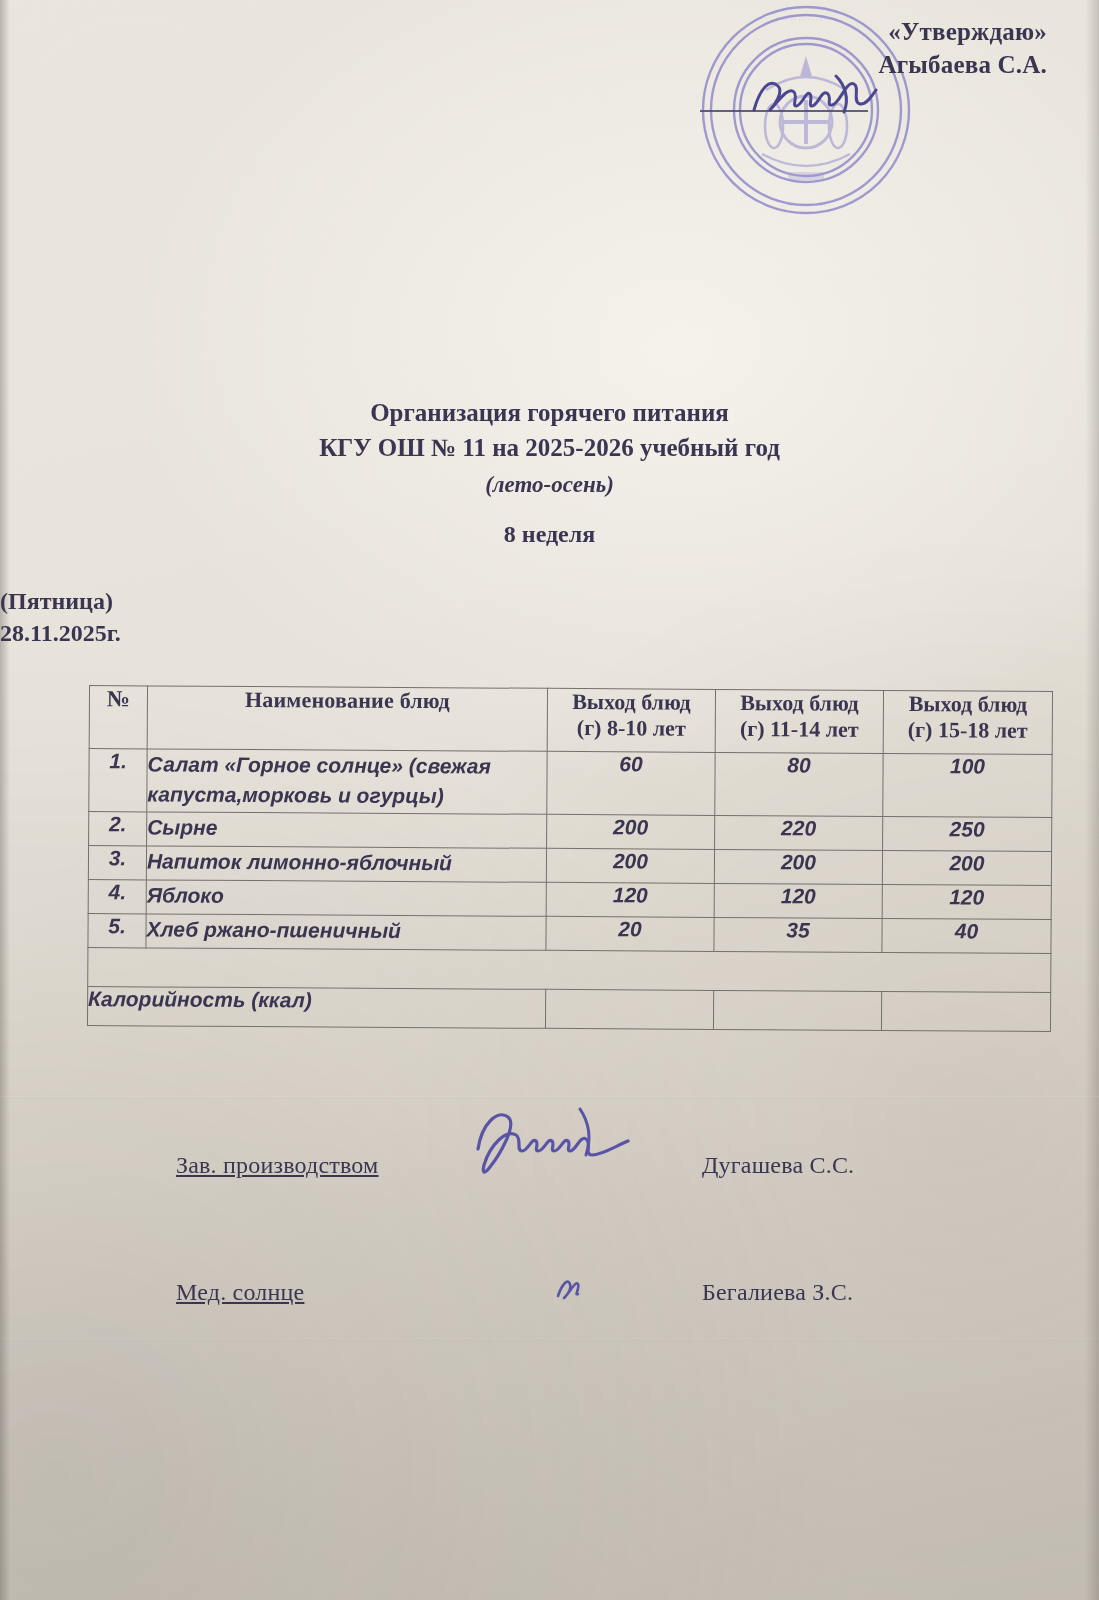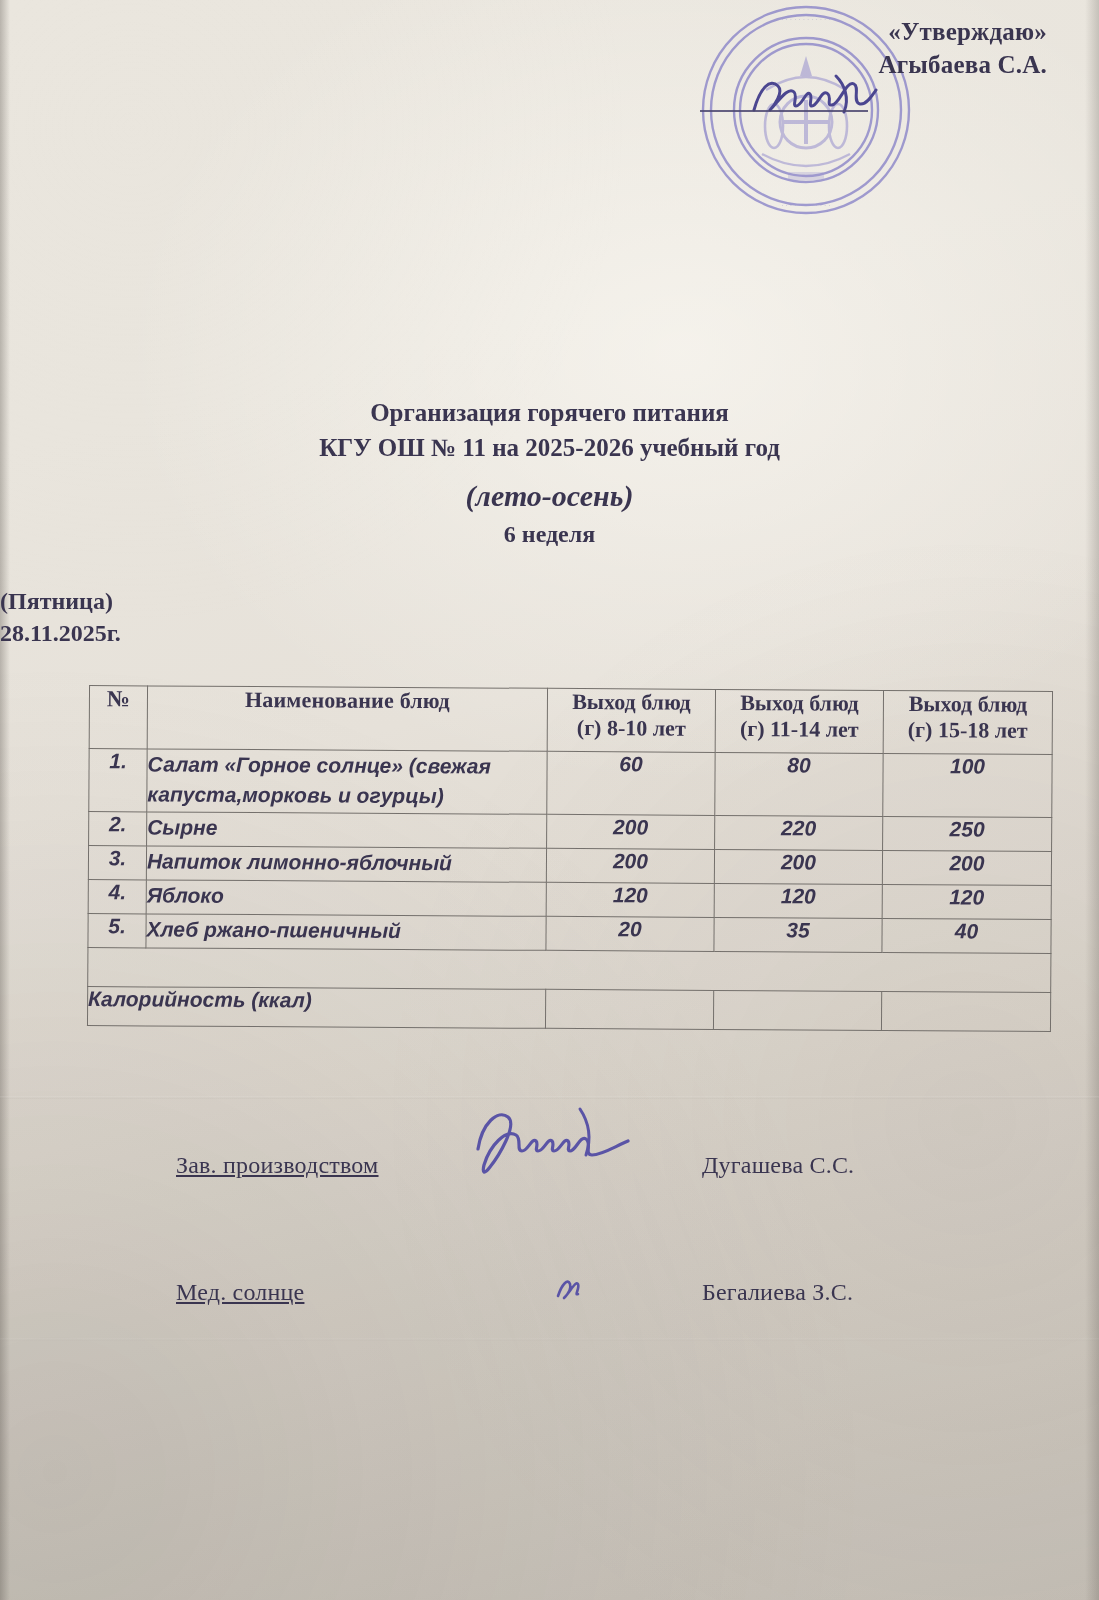--- a/index.html
+++ b/index.html
@@ -120,22 +120,22 @@
     left: 0; right: 0;
     text-align: center;
     font-size: 25px;
     font-weight: 700;
     line-height: 1.38;
   }
   .subtitle .season {
     display: block;
     font-style: italic;
     font-weight: 700;
-    font-size: 30px;
-    margin-top: 10px;
+    font-size: 23px;
+    margin-top: 4px;
   }
   .week {
     position: absolute;
     top: 521px;
     left: 0; right: 0;
     text-align: center;
     font-size: 24px;
     font-weight: 700;
   }
   .daydate {
@@ -302,21 +302,21 @@
   </svg>
   <div class="sig-director-rule"></div>
 
 
   <div class="subtitle">
     <span>Организация горячего питания</span><br>
     <span>КГУ ОШ № 11 на 2025-2026 учебный год</span>
     <span class="season">(лето-осень)</span>
   </div>
 
-  <div class="week">6 неделя</div>
+  <div class="week">8 неделя</div>
 
   <div class="daydate">
     <span>(Пятница)</span><br>
     <span>28.11.2025г.</span>
   </div>
 
   <div class="menu-table-wrap">
     <table class="menu">
       <colgroup>
         <col class="c-num">

